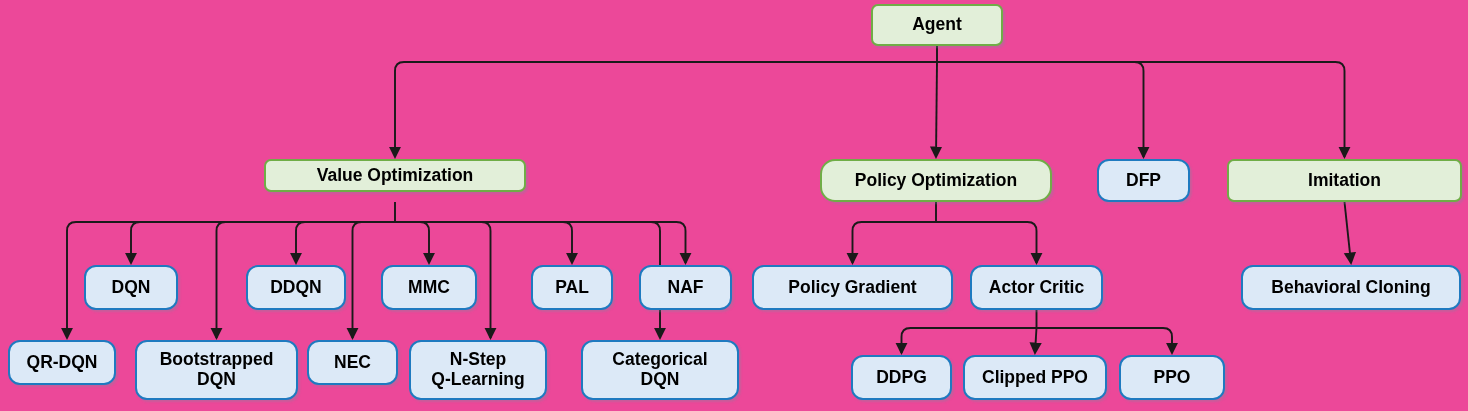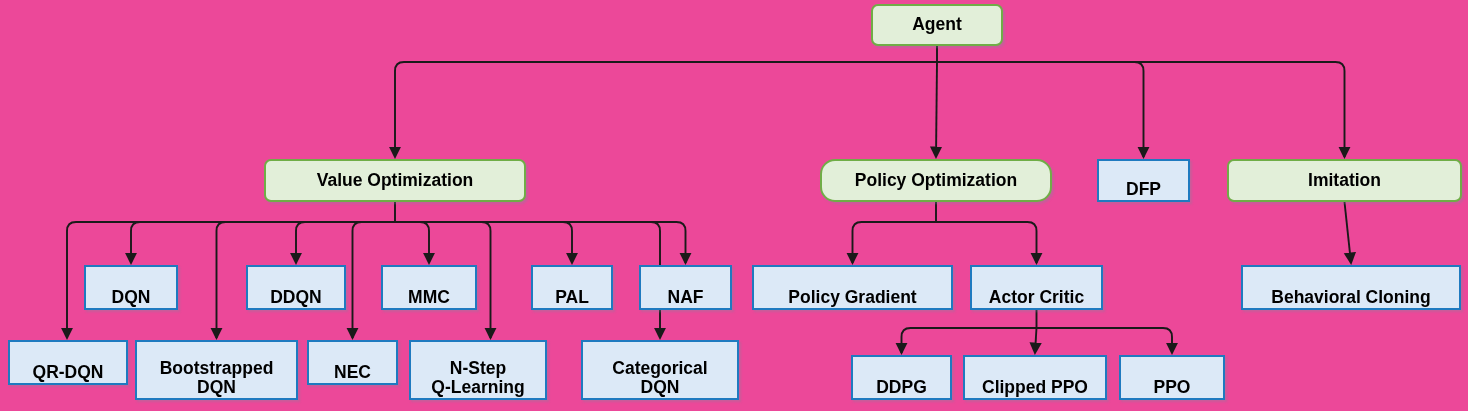--- a/index.html
+++ b/index.html
@@ -5,22 +5,22 @@
 <style>
   html,body{margin:0;padding:0;background:#ffffff;}
   body{font-family:"Liberation Sans",sans-serif;}
   #canvas{position:relative;width:1468px;height:411px;background:#ec4899;overflow:hidden;}
   svg#edges{position:absolute;left:0;top:0;width:1468px;height:411px;pointer-events:none;}
   .node{position:absolute;box-sizing:border-box;display:flex;align-items:center;justify-content:center;
         text-align:center;font-weight:bold;color:#000000;line-height:1.12;}
   .node span{display:block;width:100%;padding:0 4px;}
   .node.green{background:#e2efd9;border:2.5px solid #70ad47;border-radius:7px;font-size:17.5px;
         box-shadow:2px 2px 2px rgba(120,140,160,0.30);}
-  .node.blue{background:#dce9f7;border:2.5px solid #1f7ac0;border-radius:0;font-size:17.5px;
-        box-shadow:2px 2px 2px rgba(120,140,160,0.30);align-items:flex-end;}
+  .node.blue{background:#dce9f7;border:2.5px solid #1f7ac0;border-radius:12px;font-size:17.5px;
+        box-shadow:2px 2px 2px rgba(120,140,160,0.30);}
 </style>
 </head>
 <body>
 
 <div id="canvas">
   <svg id="edges" viewBox="0 0 1468 411">
     <defs>
       <marker id="arrow" viewBox="0 0 12 12" refX="9.2" refY="6" markerWidth="7.2" markerHeight="7.2" orient="auto-start-reverse">
         <path d="M 0 0.6 L 11 6 L 0 11.4 z" fill="#1a1a1a"></path>
       </marker>
@@ -49,21 +49,21 @@
         <path d="M 1036.5 328 L 910.5 328 Q 901.5 328 901.5 337 L 901.5 353" fill="none" stroke="#1a1a1a" stroke-width="1.9" stroke-linecap="butt" marker-end="url(#arrow)"></path>
         <path d="M 1036.5 328 L 1035 353" fill="none" stroke="#1a1a1a" stroke-width="1.9" stroke-linecap="butt" marker-end="url(#arrow)"></path>
         <path d="M 1036.5 328 L 1163 328 Q 1172 328 1172 337 L 1172 353" fill="none" stroke="#1a1a1a" stroke-width="1.9" stroke-linecap="butt" marker-end="url(#arrow)"></path>
         <path d="M 1344.5 202 L 1351 263" fill="none" stroke="#1a1a1a" stroke-width="1.9" stroke-linecap="butt" marker-end="url(#arrow)"></path>
       </g>
   </svg>
   <div id="nodes">
       <div class="node green" style="left: 871px; top: 4px; width: 132px; height: 42px;">
         <span>Agent</span>
       </div>
-      <div class="node green" style="left: 264px; top: 159px; width: 262px; height: 43px;">
+      <div class="node green" style="left: 264px; top: 159px; width: 262px; height: 33px;">
         <span>Value Optimization</span>
       </div>
       <div class="node green" style="left: 820px; top: 159px; width: 232px; height: 43px; border-radius: 15px;">
         <span>Policy Optimization</span>
       </div>
       <div class="node blue" style="left: 1097px; top: 159px; width: 93px; height: 43px;">
         <span>DFP</span>
       </div>
       <div class="node green" style="left: 1227px; top: 159px; width: 235px; height: 43px;">
         <span>Imitation</span>
@@ -76,21 +76,21 @@
       </div>
       <div class="node blue" style="left: 381px; top: 265px; width: 96px; height: 45px;">
         <span>MMC</span>
       </div>
       <div class="node blue" style="left: 531px; top: 265px; width: 82px; height: 45px;">
         <span>PAL</span>
       </div>
       <div class="node blue" style="left: 639px; top: 265px; width: 93px; height: 45px;">
         <span>NAF</span>
       </div>
-      <div class="node blue" style="left: 8px; top: 340px; width: 120px; height: 45px;">
+      <div class="node blue" style="left: 8px; top: 340px; width: 108px; height: 45px;">
         <span>QR-DQN</span>
       </div>
       <div class="node blue" style="left: 135px; top: 340px; width: 163px; height: 60px;">
         <span>Bootstrapped<br>DQN</span>
       </div>
       <div class="node blue" style="left: 307px; top: 340px; width: 91px; height: 45px;">
         <span>NEC</span>
       </div>
       <div class="node blue" style="left: 409px; top: 340px; width: 138px; height: 60px;">
         <span>N-Step<br>Q-Learning</span>

